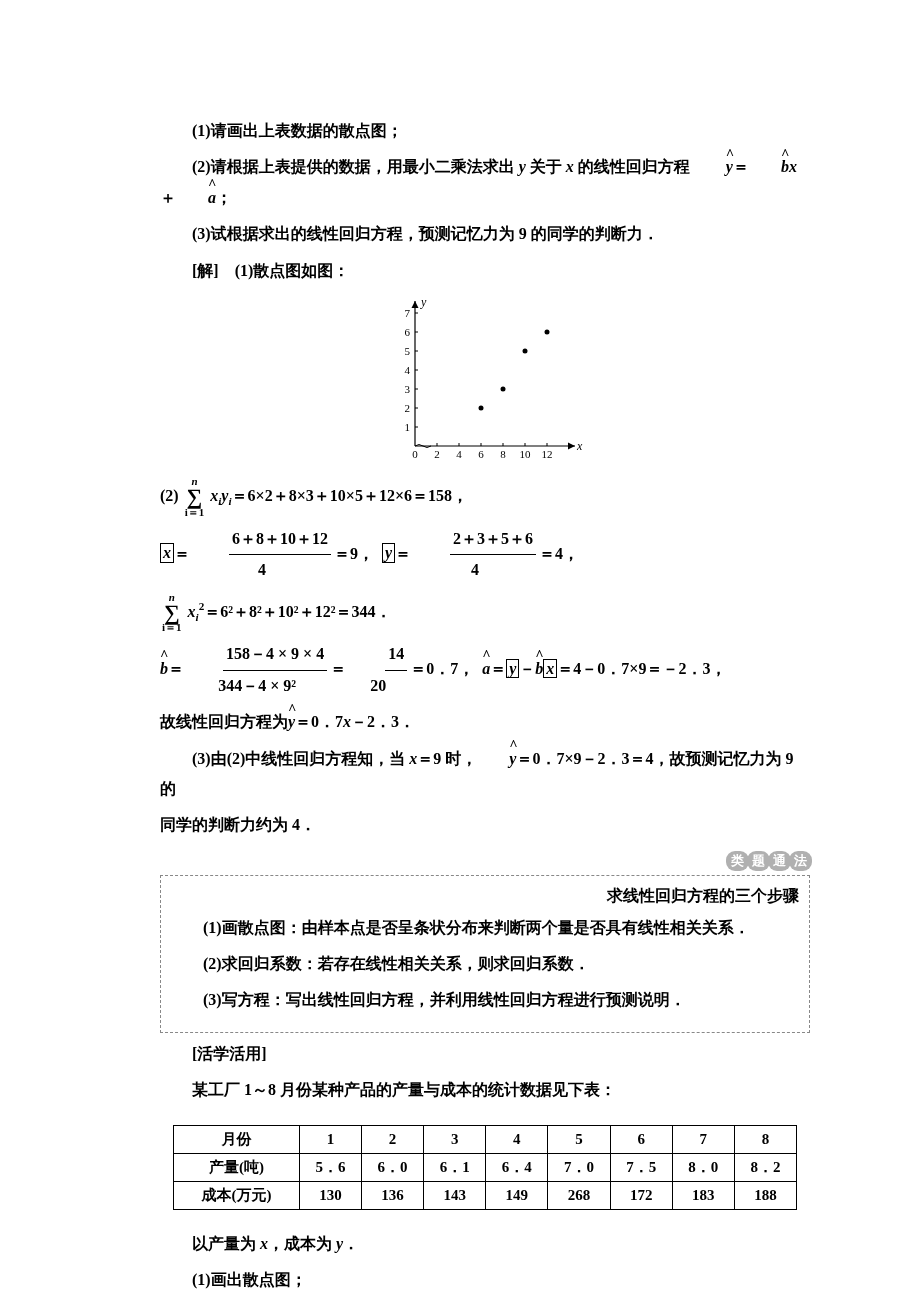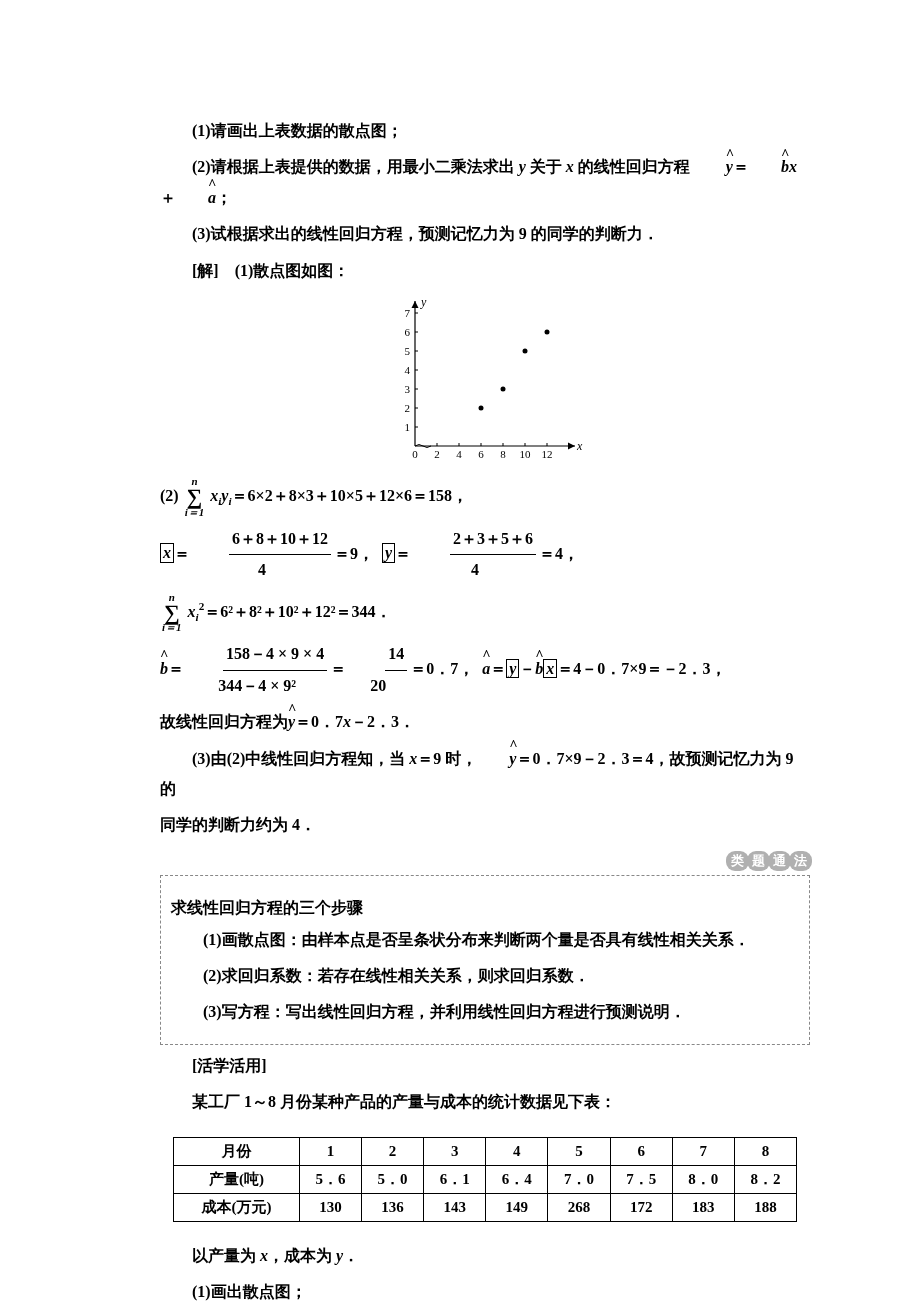--- a/index.html
+++ b/index.html
@@ -49,44 +49,44 @@
   .frac .den { display: block; padding: 0 3px; }
   .sum {
     display: inline-block;
     text-align: center;
     vertical-align: middle;
     margin: 0 2px;
     line-height:1;
   }
   .sum .top { display:block; font-size: 11px; font-style: italic;}
   .sum .sigma { display:block; font-size: 22px; line-height:0.9;}
-  .sum .bot { display:block; font-size: 11px; font-style: italic;}
+  .sum .bot { display:block; font-size: 11px; }
   .badge-row {
     margin: 10px 0 4px 0;
     text-align: right;
   }
   .badge {
     display: inline-block;
     background: #b0b0b0;
     color: #fff;
     border-radius: 9px;
     font-size: 13px;
     padding: 1px 5px;
     margin-right: -2px;
     font-weight: bold;
   }
   .dashed-box {
     border: 1.5px dashed #888;
     padding: 6px 10px 10px 10px;
     margin: 2px 0 4px 0;
   }
   .dashed-box .title {
-    text-align: left;
-    font-weight: bold;
-    margin: 16px 0 6px 0;
+    text-align: right;
+    font-weight: bold;
+    margin: 4px 0 6px 0;
   }
   table.data {
     border-collapse: collapse;
     margin: 19px auto;
     width: 96%;
   }
   table.data th, table.data td {
     border: 1px solid #000;
     padding: 4px 4px;
     text-align: center;
@@ -222,21 +222,21 @@
           <td>3</td>
           <td>4</td>
           <td>5</td>
           <td>6</td>
           <td>7</td>
           <td>8</td>
         </tr>
     <tr id="trow1">
           <td>产量(吨)</td>
           <td>5．6</td>
-          <td>5．0</td>
+          <td>6．0</td>
           <td>6．1</td>
           <td>6．4</td>
           <td>7．0</td>
           <td>7．5</td>
           <td>8．0</td>
           <td>8．2</td>
         </tr>
     <tr id="trow2">
           <td>成本(万元)</td>
           <td>130</td>

